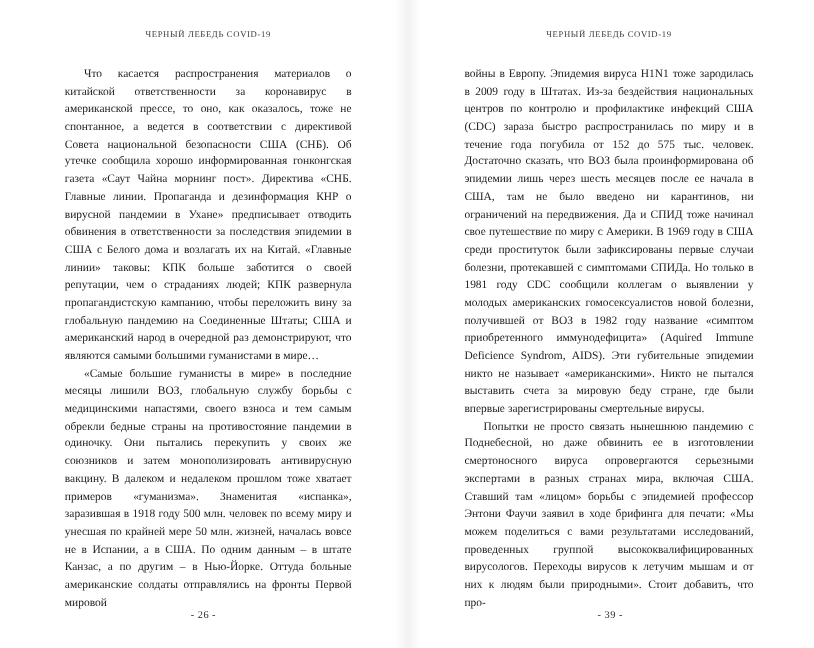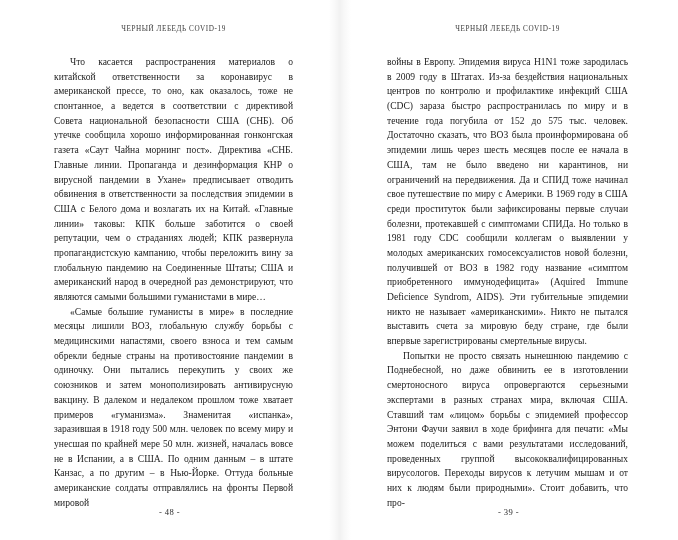--- a/index.html
+++ b/index.html
@@ -107,21 +107,21 @@
 <div class="spread">
 
   <div class="page page-left">
     <div class="running-head">ЧЕРНЫЙ ЛЕБЕДЬ COVID-19</div>
 
     <div class="body-text">
       <p>Что касается распространения материалов о китайской ответственности за коронавирус в американской прессе, то оно, как оказалось, тоже не спонтанное, а ведется в соответствии с директивой Совета национальной безопасности США (СНБ). Об утечке сообщила хорошо информированная гонконгская газета «Саут Чайна морнинг пост». Директива «СНБ. Главные линии. Пропаганда и дезинформация КНР о вирусной пандемии в Ухане» предписывает отводить обвинения в ответственности за последствия эпидемии в США с Белого дома и возлагать их на Китай. «Главные линии» таковы: КПК больше заботится о своей репутации, чем о страданиях людей; КПК развернула пропагандистскую кампанию, чтобы переложить вину за глобальную пандемию на Соединенные Штаты; США и американский народ в очередной раз демонстрируют, что являются самыми большими гуманистами в мире…</p>
       <p>«Самые большие гуманисты в мире» в последние месяцы лишили ВОЗ, глобальную службу борьбы с медицинскими напастями, своего взноса и тем самым обрекли бедные страны на противостояние пандемии в одиночку. Они пытались перекупить у своих же союзников и затем монополизировать антивирусную вакцину. В далеком и недалеком прошлом тоже хватает примеров «гуманизма». Знаменитая «испанка», заразившая в 1918 году 500 млн. человек по всему миру и унесшая по крайней мере 50 млн. жизней, началась вовсе не в Испании, а в США. По одним данным – в штате Канзас, а по другим – в Нью-Йорке. Оттуда больные американские солдаты отправлялись на фронты Первой мировой</p>
     </div>
 
-    <div class="folio">- 48 -</div>
+    <div class="folio">- 26 -</div>
   </div>
 
   <div class="page page-right">
     <div class="running-head">ЧЕРНЫЙ ЛЕБЕДЬ COVID-19</div>
 
     <div class="body-text">
       <p class="cont">войны в Европу. Эпидемия вируса H1N1 тоже зародилась в 2009 году в Штатах. Из-за бездействия национальных центров по контролю и профилактике инфекций США (CDC) зараза быстро распространилась по миру и в течение года погубила от 152 до 575 тыс. человек. Достаточно сказать, что ВОЗ была проинформирована об эпидемии лишь через шесть месяцев после ее начала в США, там не было введено ни карантинов, ни ограничений на передвижения. Да и СПИД тоже начинал свое путешествие по миру с Америки. В 1969 году в США среди проституток были зафиксированы первые случаи болезни, протекавшей с симптомами СПИДа. Но только в 1981 году CDC сообщили коллегам о выявлении у молодых американских гомосексуалистов новой болезни, получившей от ВОЗ в 1982 году название «симптом приобретенного иммунодефицита» (Aquired Immune Deficience Syndrom, AIDS). Эти губительные эпидемии никто не называет «американскими». Никто не пытался выставить счета за мировую беду стране, где были впервые зарегистрированы смертельные вирусы.</p>
       <p>Попытки не просто связать нынешнюю пандемию с Поднебесной, но даже обвинить ее в изготовлении смертоносного вируса опровергаются серьезными экспертами в разных странах мира, включая США. Ставший там «лицом» борьбы с эпидемией профессор Энтони Фаучи заявил в ходе брифинга для печати: «Мы можем поделиться с вами результатами исследований, проведенных группой высококвалифицированных вирусологов. Переходы вирусов к летучим мышам и от них к людям были природными». Стоит добавить, что про-</p>
     </div>
 

